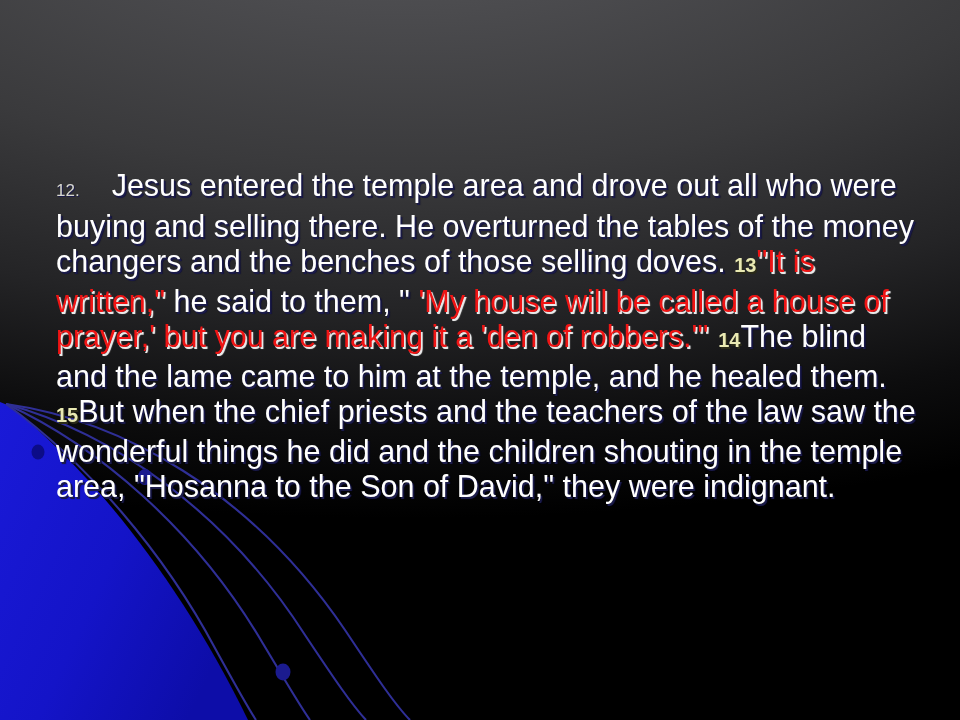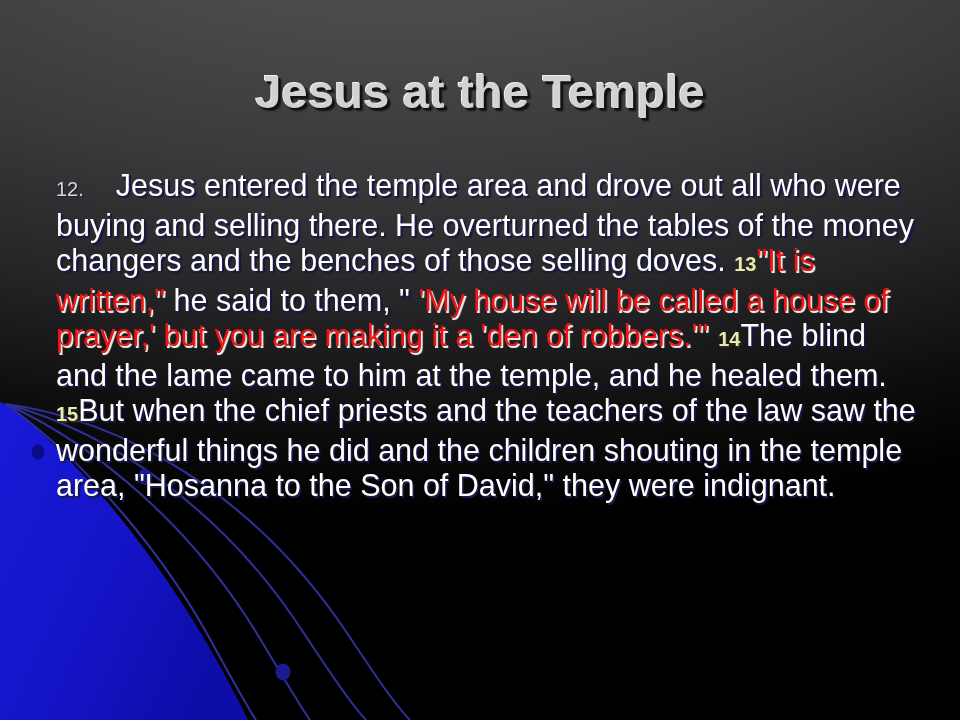--- a/index.html
+++ b/index.html
@@ -55,21 +55,21 @@
     position: relative;
     font-size: 30.5px;
     line-height: 35.5px;
     color: #ffffff;
     text-align: left;
     text-shadow:
       1.5px 1.5px 0 #1b1b4a,
       2px 2px 1px rgba(10,10,50,0.85);
   }
   .marker {
-    font-size: 20px;
+    font-size: 17px;
     color: #d8d8d2;
     text-shadow: 1px 1px 0 #1b1b4a;
     vertical-align: baseline;
   }
   .gap {
     display: inline-block;
     width: 32px;
   }
   .red {
     color: #ef1414;
@@ -112,19 +112,18 @@
       <path d="M 6,24 C 120,40 250,110 345,250 C 375,295 395,325 410,340"></path>
       <path d="M 6,24 C 110,52 225,130 305,255 C 335,300 352,325 366,340"></path>
       <path d="M 6,24 C 98,66 196,150 262,262 C 288,305 300,326 310,340"></path>
       <path d="M 6,24 C 86,82 164,172 216,270 C 238,310 248,328 256,340"></path>
     </g>
 
     <ellipse cx="145" cy="97" rx="7" ry="8" fill="#1b1b8f"></ellipse>
     <ellipse cx="283" cy="292" rx="7.5" ry="8.5" fill="#1b1b8f"></ellipse>
   </svg>
 
-  <div id="title">Jesus at the Temple</div>
 
   <div id="bodywrap">
     <div id="body"><span class="marker">12.</span><span class="gap"></span><span>Jesus entered the temple area and drove out all who were buying and selling there. He overturned the tables of the money changers and the benches of those selling doves. </span><span class="vnum">13</span><span class="red">"It is written,"</span><span> he said to them, " </span><span class="red">'My house will be called a house of prayer,' but you are making it a 'den of robbers.'"</span><span class="sp"></span><span class="vnum">14</span><span>The blind and the lame came to him at the temple, and he healed them. </span><span class="vnum">15</span><span>But when the chief priests and the teachers of the law saw the wonderful things he did and the children shouting in the temple area, "Hosanna to the Son of David," they were indignant.</span></div>
   </div>
 
 </div>
 
 </body></html>

